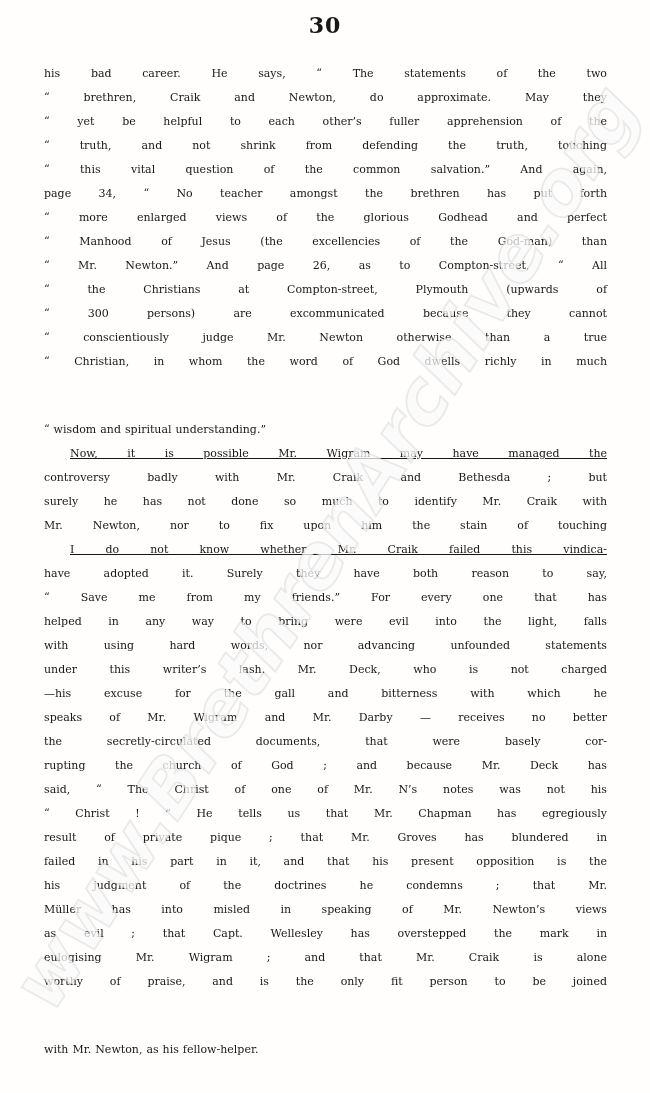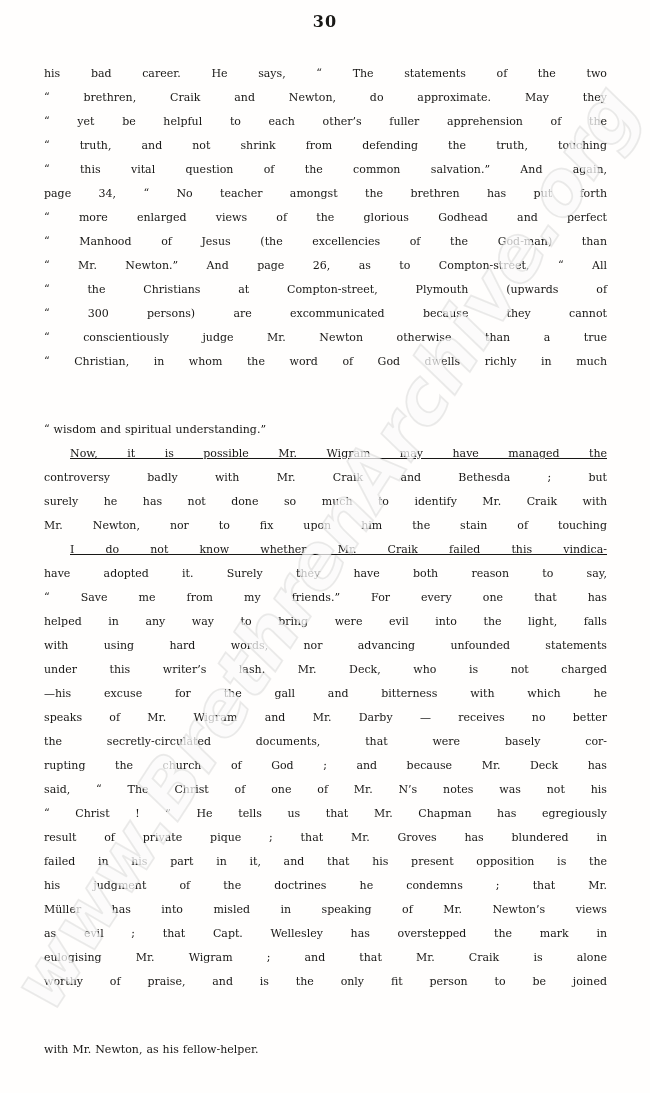--- a/index.html
+++ b/index.html
@@ -15,21 +15,21 @@
     overflow: hidden;
     font-family: "DejaVu Serif", serif;
     color: #181715;
   }
   .page-number {
     position: absolute;
     top: 12px;
     left: 0;
     right: 0;
     text-align: center;
-    font-size: 16px;
+    font-size: 22px;
     font-weight: bold;
     letter-spacing: 1px;
     z-index: 1;
   }
   .body-text {
     position: absolute;
     top: 62px;
     left: 44px;
     width: 563px;
     z-index: 1;

